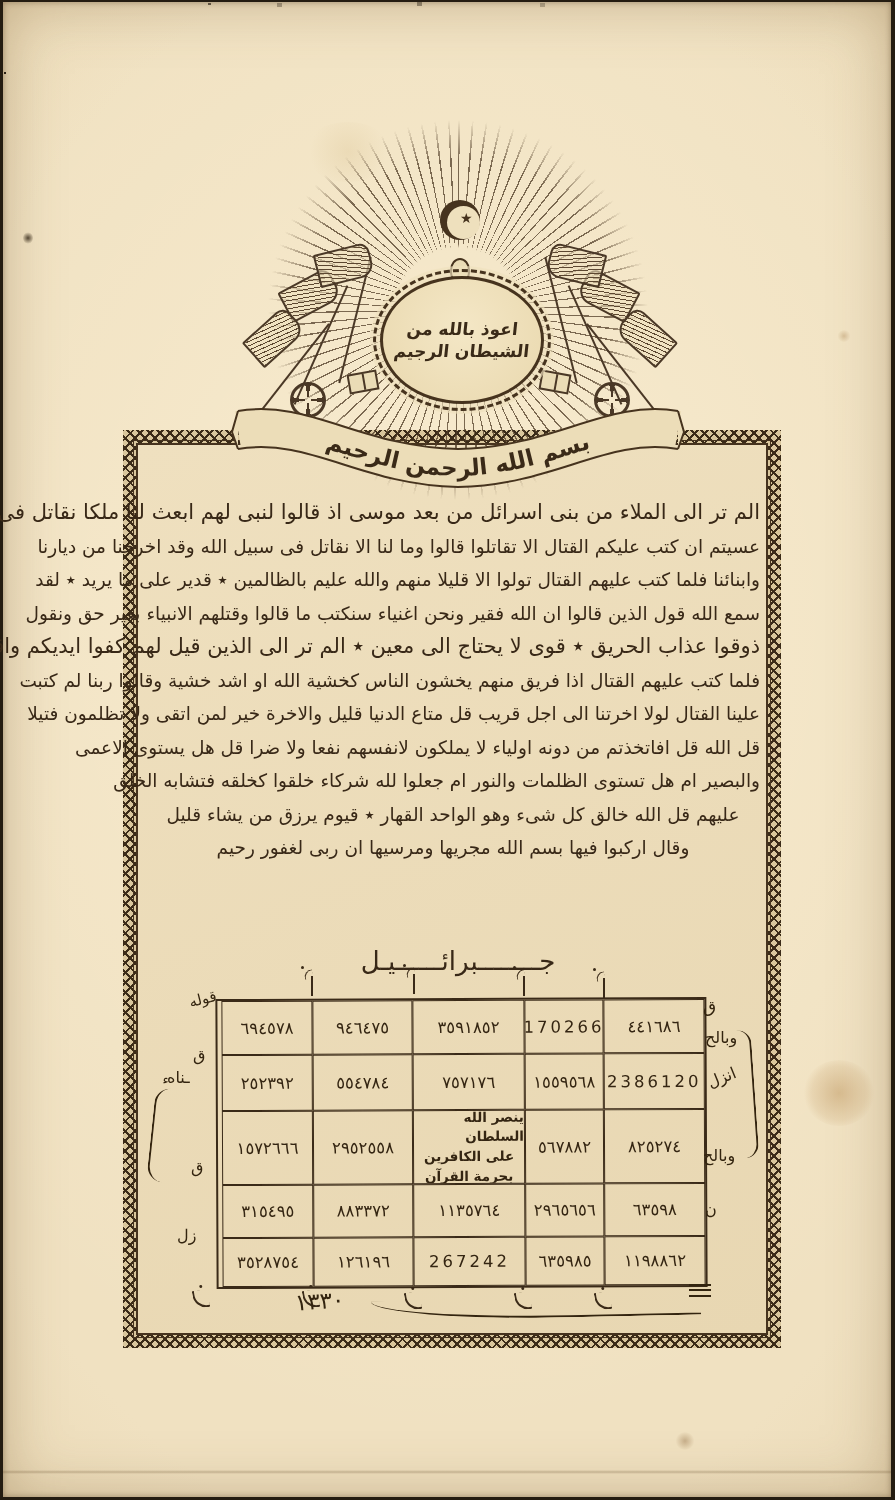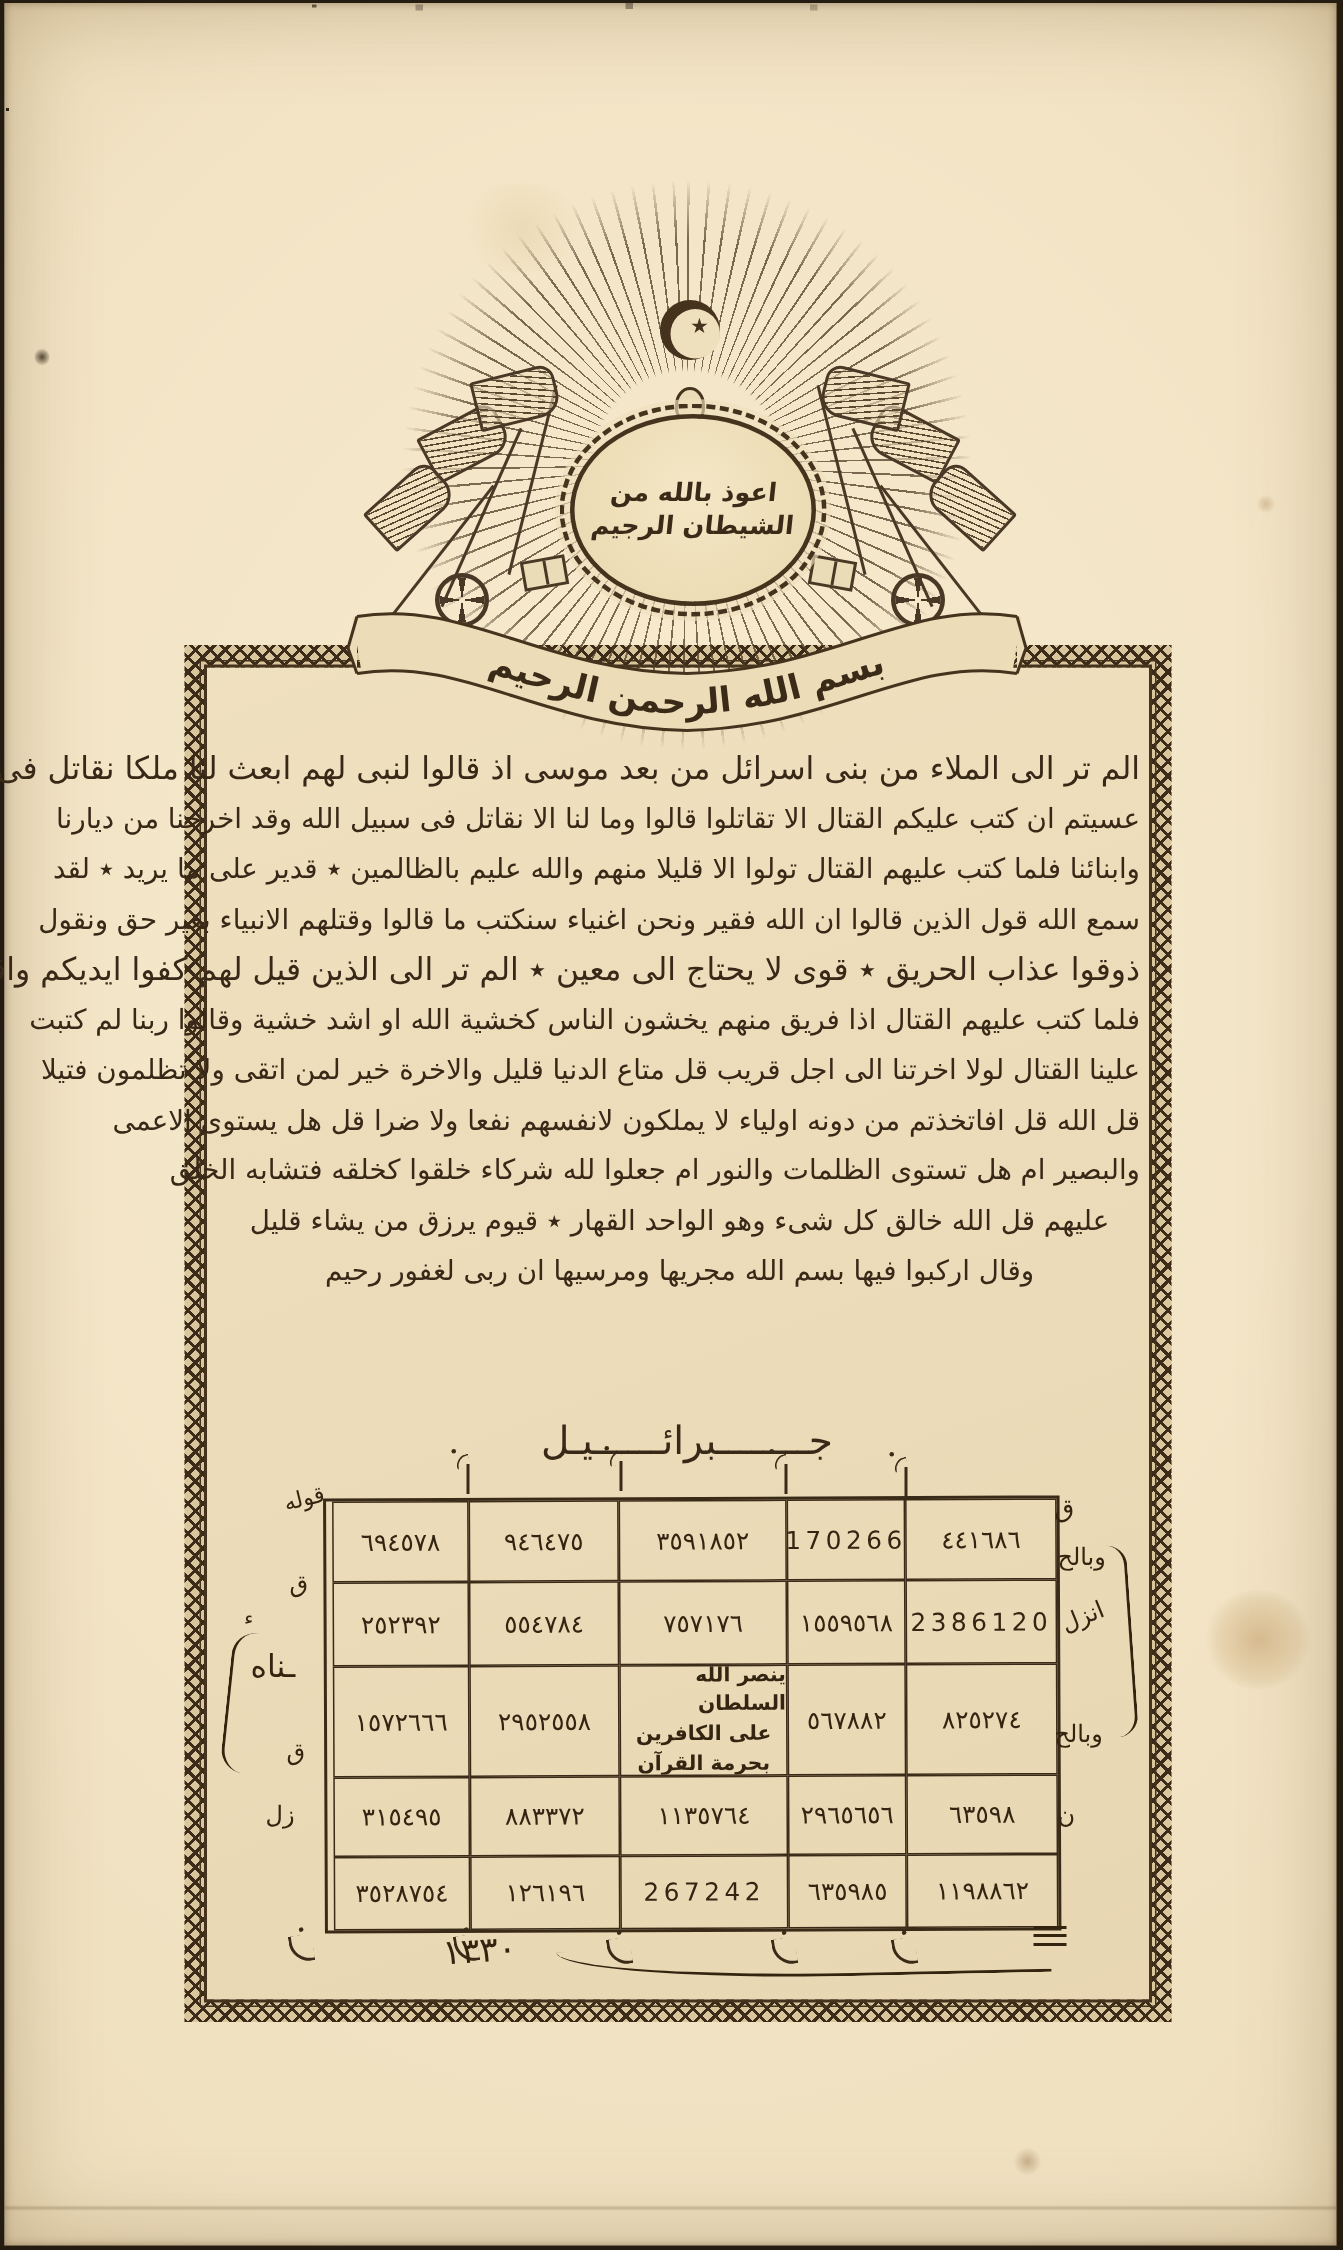--- a/index.html
+++ b/index.html
@@ -219,21 +219,21 @@
 
   <div class="edge" style="left:700px;top:994px;font-size:17px;">ق</div>
   <div class="edge" style="left:702px;top:1026px;">وبالح</div>
   <div class="edge" style="left:704px;top:1066px;transform:rotate(-22deg);">انزل</div>
   <div class="brace-r"></div>
   <div class="edge" style="left:700px;top:1144px;">وبالح</div>
   <div class="edge" style="left:702px;top:1198px;">ن</div>
 
   <div class="edge" style="left:186px;top:988px;transform:rotate(-14deg);font-size:15px;">قوله</div>
   <div class="edge" style="left:190px;top:1044px;">ق</div>
-  <div class="edge" style="left:164px;top:1097px;font-size:21px;">ـناه</div>
+  <div class="edge" style="left:164px;top:1066px;font-size:16px;">ـناه</div>
   <div class="brace-l"></div>
   <div class="edge" style="left:188px;top:1156px;">ق</div>
-  <div class="edge" style="left:174px;top:1198px;font-family:Liberation Serif, serif;">زل</div>
+  <div class="edge" style="left:174px;top:1224px;font-family:Liberation Serif, serif;">زل</div>
 
   <div class="scribble">١٣٣٠</div>
   <div class="swoosh"></div>
 
 </div>
 
 </body></html>

